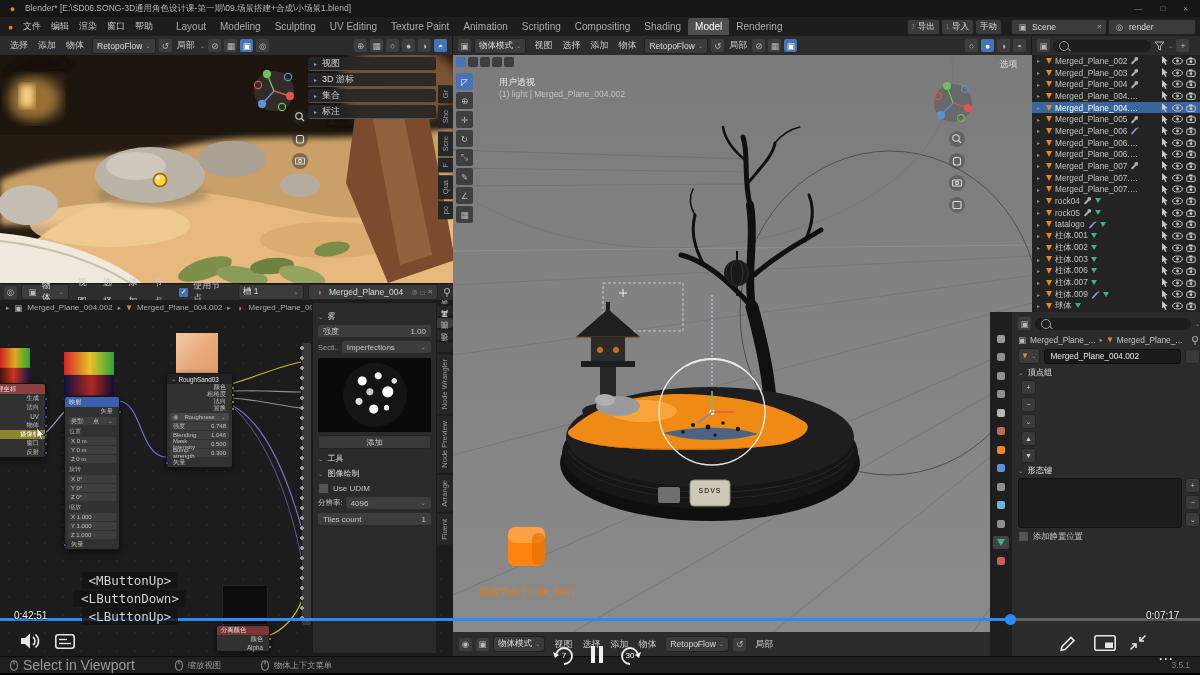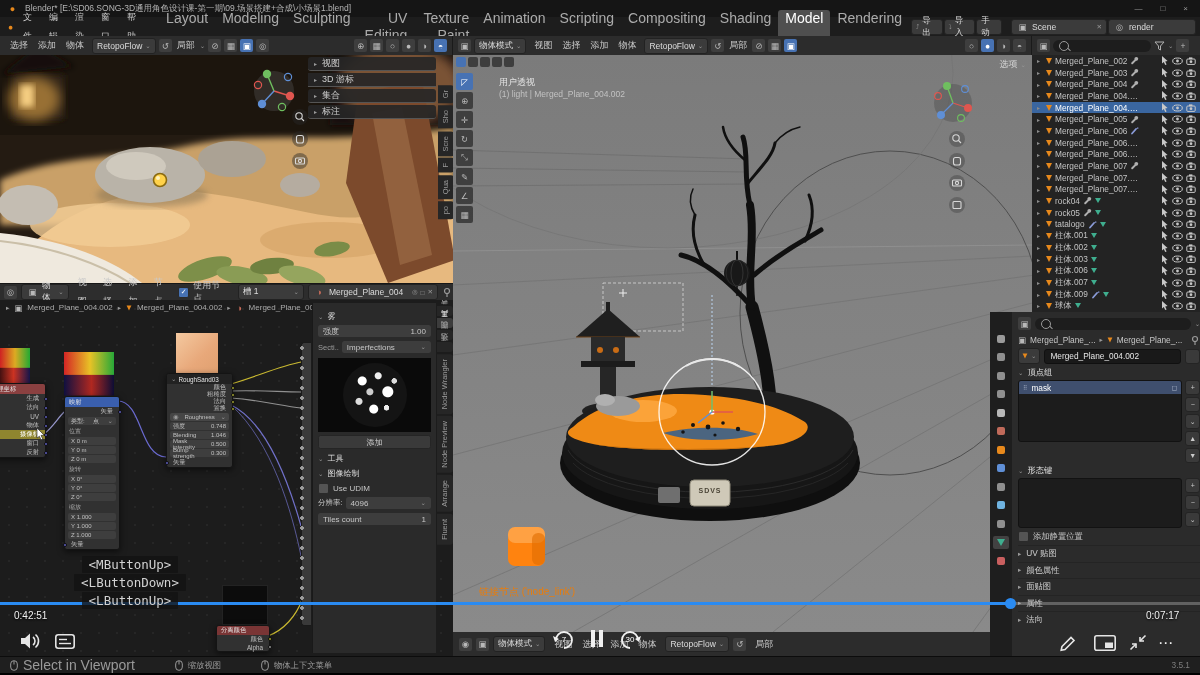--- a/index.html
+++ b/index.html
@@ -9,21 +9,21 @@
   .abs{position:absolute;}
   .row{display:flex;align-items:center;}
   .grow{flex:1;}
   
   #titlebar{left:0;top:0;width:1200px;height:17px;background:#151515;display:flex;align-items:center;
     padding:0 6px;box-sizing:border-box;color:#b5b5b5;font-size:8.5px;gap:6px;}
   .winbtn{color:#9a9a9a;font-size:8px;padding:0 6px;}
   #menubar{left:0;top:17px;width:1200px;height:19px;background:#1d1d1d;display:flex;align-items:center;
     padding:0 4px;box-sizing:border-box;gap:1px;}
   .men{padding:0 5px;color:#c9c9c9;font-size:9px;line-height:19px;}
-  .wtab{padding:0 7px;color:#ababab;font-size:14px;line-height:17px;border-radius:3px 3px 0 0;text-align:right;}
+  .wtab{padding:0 7px;color:#ababab;font-size:10px;line-height:17px;border-radius:3px 3px 0 0;}
   .wtab.active{background:#4f4f4f;color:#fff;}
   #toolrow{left:0;top:36px;width:1200px;height:19px;background:#232323;display:flex;}
   .seg{height:19px;display:flex;align-items:center;gap:3px;padding:0 5px;background:#2c2c2c;box-sizing:border-box;}
   .chip{background:#3b3b3b;border:1px solid #222;border-radius:3px;padding:0 4px;height:14px;
     display:inline-flex;align-items:center;gap:3px;color:#ddd;font-size:8.5px;}
   .ic{width:13px;height:13px;border-radius:2px;background:#3e3e3e;display:inline-flex;align-items:center;
     justify-content:center;color:#b9b9b9;font-size:8.5px;flex:none;}
   .ic.blue{background:#4772b3;color:#fff;}
   .ic.plain{background:transparent;}
   .caret{font-size:6.5px;color:#999;}
@@ -94,21 +94,21 @@
   .pmain{flex:1;padding:3px 6px 0 6px;box-sizing:border-box;font-size:8.3px;color:#c6c6c6;}
   .prow{display:flex;align-items:center;gap:4px;height:15px;}
   .pfield2{background:#191919;border:1px solid #101010;border-radius:3px;height:13px;display:flex;
     align-items:center;padding:0 5px;color:#e6e6e6;}
   .plist{background:#1c1c1c;border:1px solid #121212;border-radius:3px;}
   .sidebtns{display:flex;flex-direction:column;gap:2px;margin-left:3px;}
   .sbtn{width:13px;height:13px;background:#3a3a3a;border:1px solid #242424;border-radius:3px;color:#ccc;
     display:flex;align-items:center;justify-content:center;font-size:7px;}
   .collr{display:flex;align-items:center;gap:5px;height:15.5px;border-top:1px solid #242424;color:#cfcfcf;}
   
-  .vo{z-index:50;}
+  .vo{z-index:50;margin-top:16px;}
   .kbd{background:rgba(18,18,18,.78);color:#d2d2d2;font-family:"DejaVu Sans Mono",monospace;font-size:12.5px;
     padding:1px 7px;margin:1px auto;width:fit-content;border-radius:1px;}
   .vtime{color:#f0f0f0;font-size:10px;z-index:51;position:absolute;text-shadow:0 1px 2px #000;}
   .vicon{position:absolute;z-index:51;opacity:.95;}
   
   .dim{color:#9a9a9a;}
   .cb{width:9px;height:9px;background:#545454;border:1px solid #2a2a2a;border-radius:2px;flex:none;}
   .cb.on{background:#4772b3;color:#fff;display:flex;align-items:center;justify-content:center;font-size:7px;}
 </style>
 </head>
@@ -1380,28 +1380,20 @@
             <span class="caret">⌄</span>
           </span>
         <span class="pfield2 grow">Merged_Plane_004.002</span>
         <span class="sbtn"></span>
       </div>
       <div class="prow">
         <span class="caret">⌄</span>
         <span style="color:#e0e0e0;">顶点组</span>
       </div>
       <div class="row" style="align-items:flex-start;">
-        <div class="plist grow" style="height:60px;">
-          <div class="row" style="height:13px;background:#3f4f6e;border-radius:2px 2px 0 0;padding:0 4px;gap:4px;color:#fff;">
-            <span style="font-size:6px;color:#aab4c8;">⠿</span>
-            <span>mask</span>
-            <span class="grow"></span>
-            <span style="font-size:7px;color:#aab4c8;">◻</span>
-          </div>
-        </div>
         <div class="sidebtns">
           <div style="display:flex;flex-direction:column;gap:2px;">
               <span class="sbtn">+</span>
               <span class="sbtn">−</span>
               <span class="sbtn">⌄</span>
               <span class="sbtn">▲</span>
               <span class="sbtn">▼</span>
             </div>
         </div>
       </div>
@@ -1416,42 +1408,20 @@
               <span class="sbtn">+</span>
               <span class="sbtn">−</span>
               <span class="sbtn">⌄</span>
             </div>
         </div>
       </div>
       <div class="prow" style="height:17px;">
         <span class="cb"></span>
         <span>添加静置位置</span>
       </div>
-      <div>
-          <div class="collr">
-          <span class="caret">▸</span>
-            <span>UV 贴图</span>
-        </div>
-          <div class="collr">
-          <span class="caret">▸</span>
-            <span>颜色属性</span>
-        </div>
-          <div class="collr">
-          <span class="caret">▸</span>
-            <span>面贴图</span>
-        </div>
-          <div class="collr">
-          <span class="caret">▸</span>
-            <span>属性</span>
-        </div>
-          <div class="collr">
-          <span class="caret">▸</span>
-            <span>法向</span>
-        </div>
-        </div>
     </div>
   </div>
 
   <div class="abs" id="statusbar">
     <div style="display:flex;gap:40px;">
         <span class="row" style="gap:5px;">
         <svg width="8" height="11">
           <rect x="0.7" y="0.7" width="6.6" height="9.6" rx="3.2" fill="none" stroke="#9a9a9a" stroke-width="1"></rect>
           <line x1="4" y1="1" x2="4" y2="4.5" stroke="#9a9a9a" stroke-width="1"></line>
           </svg>

